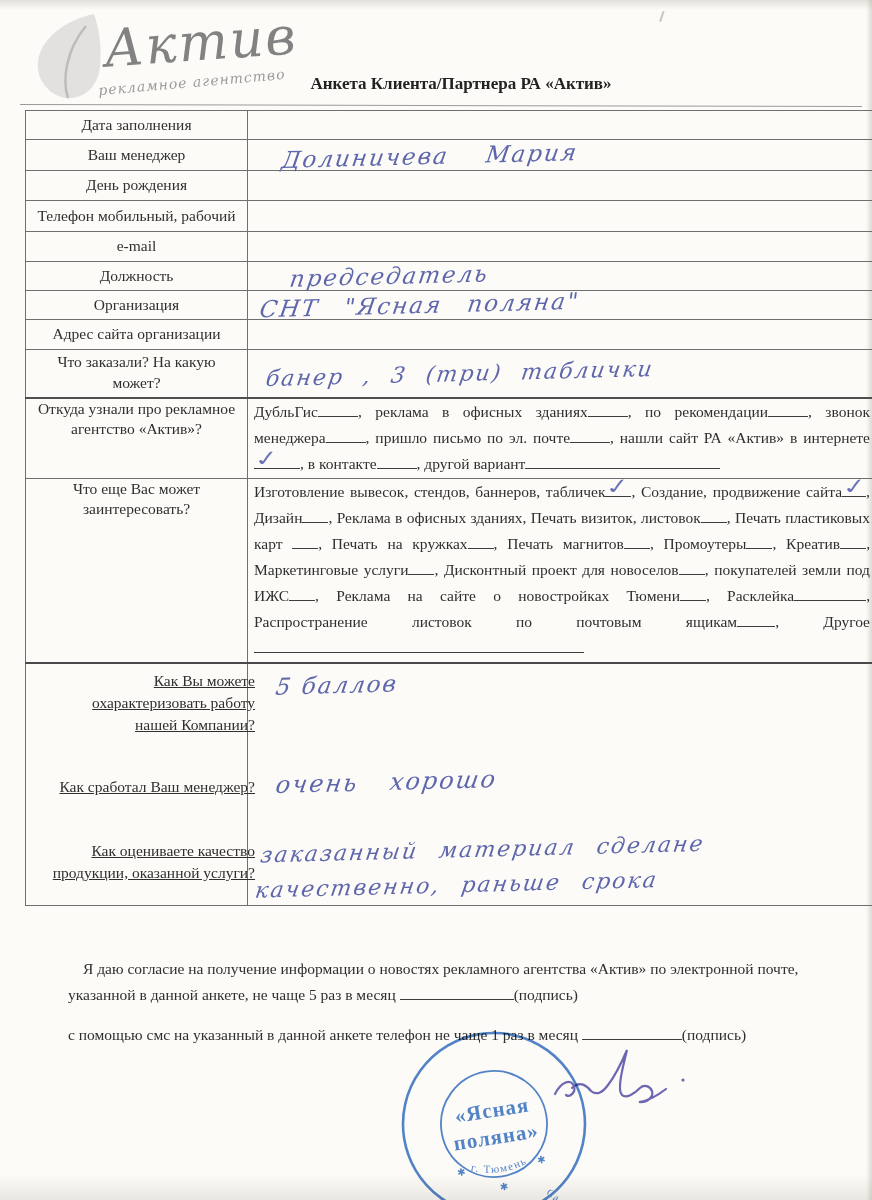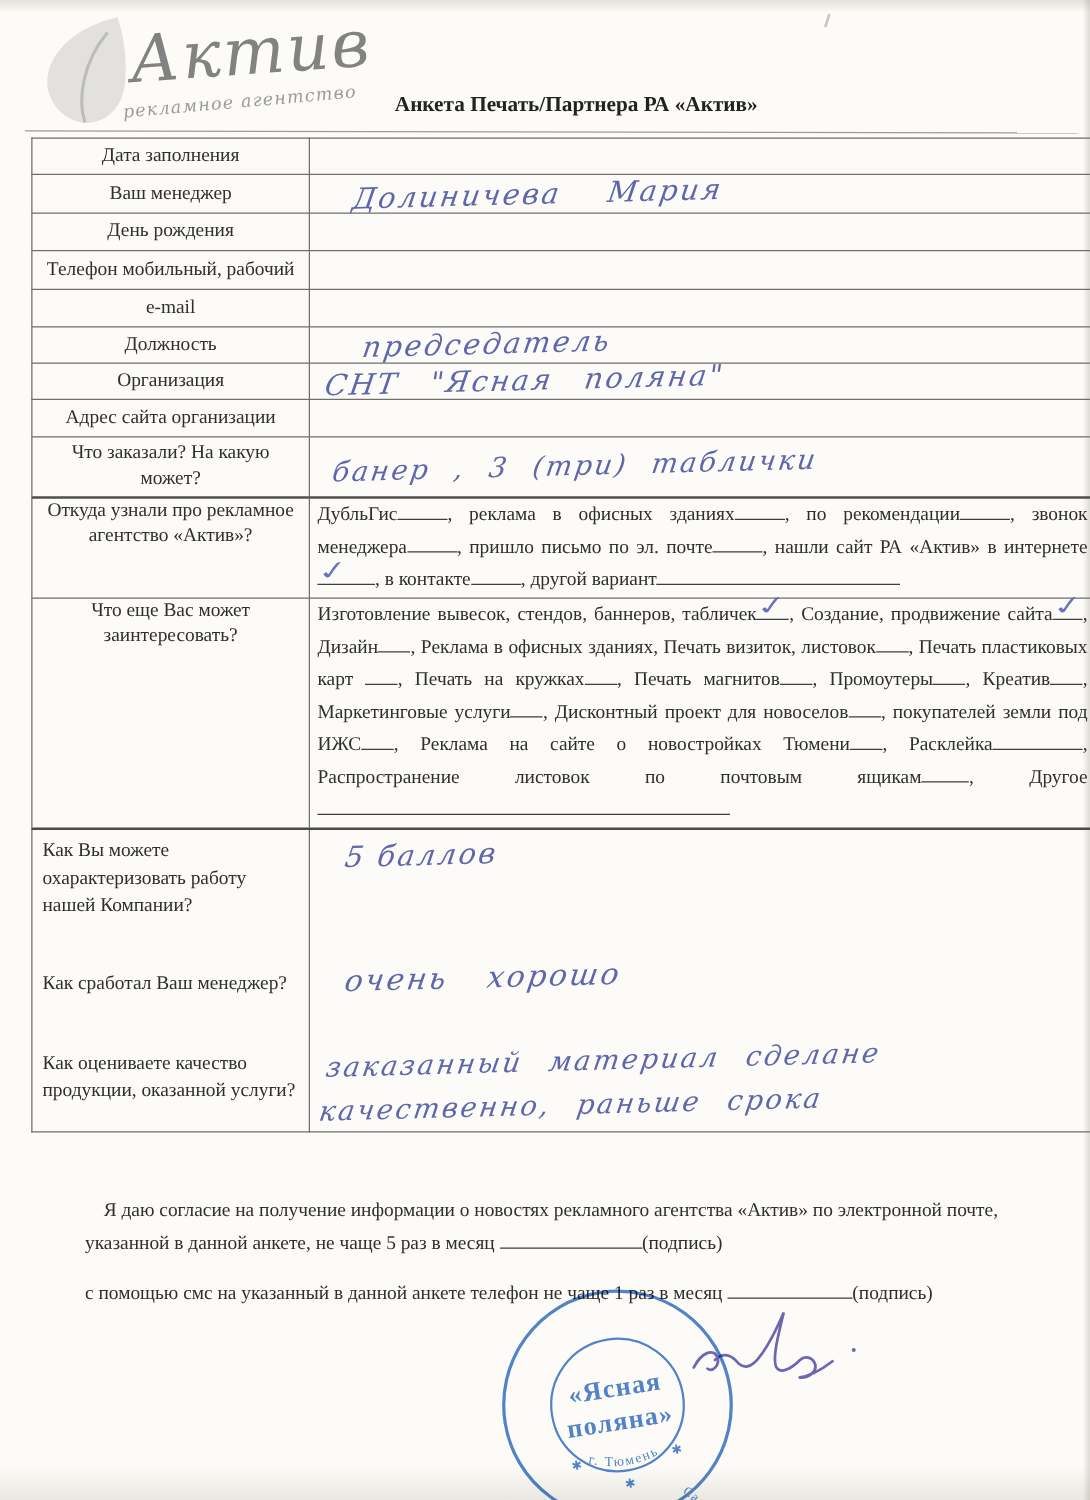--- a/index.html
+++ b/index.html
@@ -51,22 +51,22 @@
 
   
   .hand{display:inline-block;font-family:"DejaVu Serif",serif;font-style:italic;
     color:#5e67ac;letter-spacing:2px;transform:rotate(-1.5deg) skewX(-10deg);
     white-space:nowrap;}
   .hv2{margin-left:28px;margin-top:2px;font-size:23px;word-spacing:28px;}
   .hv7{margin-left:36px;font-size:23px;}
   .hv8{margin-left:6px;font-size:23px;word-spacing:16px;}
   .hv11{margin-left:12px;font-size:22px;word-spacing:10px;}
 
-  .fq{position:absolute;left:0;width:100%;text-align:left;line-height:1.45;
-    padding:0 8px;box-sizing:border-box;}
+  .fq{position:absolute;left:16px;width:100%;text-align:right;line-height:1.45;
+    padding:0 8px;box-sizing:border-box;text-decoration:underline;}
   .fv{position:absolute;font-family:"DejaVu Serif",serif;font-style:italic;
     color:#5e67ac;letter-spacing:2px;transform:rotate(-1.5deg) skewX(-10deg);}
   .fv1{left:28px;top:8px;font-size:23px;}
   .fv2{left:28px;top:104px;font-size:24px;word-spacing:22px;}
   .fv3{left:10px;top:166px;font-size:22px;width:575px;line-height:35px;
     word-spacing:12px;white-space:normal;}
 
   
   .consent{position:absolute;left:68px;top:956px;width:772px;font-size:15.5px;
     line-height:26px;color:#2f2f2f;}
@@ -91,21 +91,21 @@
 
   <div class="logo">
     <svg class="logo-leaf" width="92" height="92" viewBox="0 0 92 92">
       <path d="M62,4 C32,10 8,30 6,52 C4,70 18,86 34,88 C52,90 66,76 68,57 C70,38 67,18 62,4 Z" fill="#c7c7c7" opacity="0.5"></path>
       <path d="M36,88 C30,70 34,40 54,16" stroke="#adadad" stroke-width="2.5" fill="none" opacity="0.7"></path>
     </svg>
     <div class="logo-name">Актив</div>
     <div class="logo-tagline">рекламное агентство</div>
   </div>
 
-  <div class="title">Анкета Печать/Партнера РА «Актив»</div>
+  <div class="title">Анкета Клиента/Партнера РА «Актив»</div>
   <div class="top-rule"></div>
 
   <table class="form">
     <tbody>
         <tr class="r1" style="height: 29px;">
           <td class="lbl">Дата заполнения</td>
           <td class="val"></td>
         </tr>
         <tr class="r2" style="height: 30px;">
           <td class="lbl">Ваш менеджер</td>

